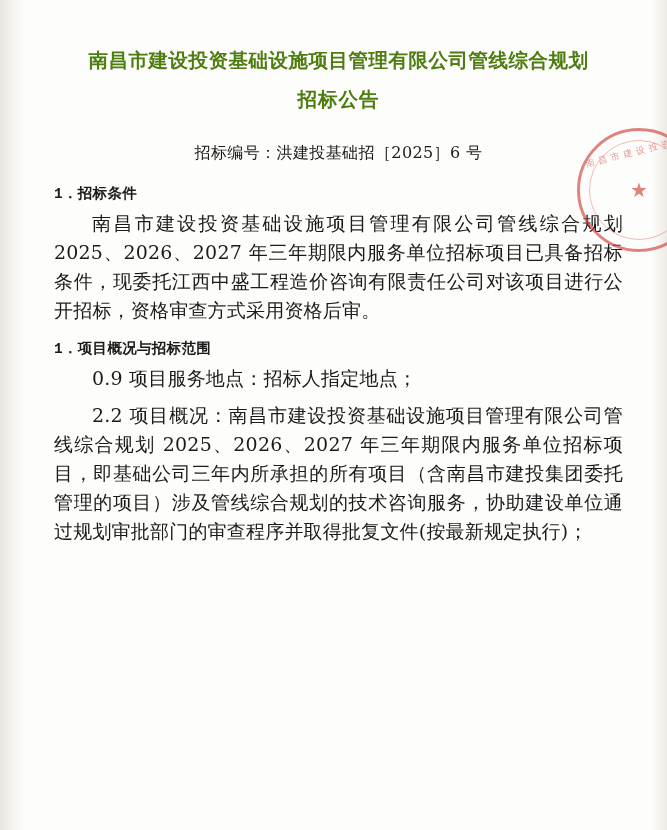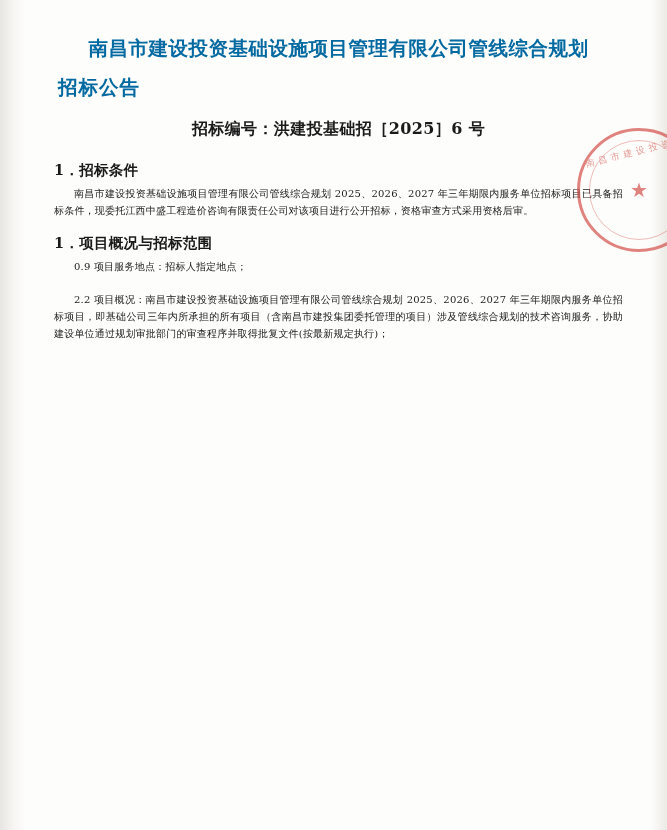--- a/index.html
+++ b/index.html
@@ -42,61 +42,62 @@
     padding: 26px 44px 0 54px;
     z-index: 2;
   }
   .doc-title {
     font-family: "DejaVu Serif", "Liberation Serif", serif;
     font-weight: bold;
     font-size: 19.5px;
     line-height: 38px;
     text-align: center;
     letter-spacing: 0.5px;
-    margin: 4px;
-    color: #0369a1;
+    margin: 16px;
+    color: #4d7c0f;
   }
   .doc-title .line {
     display: block;
     white-space: nowrap;
   }
   .title-sub {
     display: block;
-    text-align: left;
+    text-align: center;
     font-weight: bold;
     font-size: 19.5px;
     line-height: 40px;
     letter-spacing: 1px;
   }
   .bid-no {
     text-align: center;
-    font-weight: bold;
+    font-weight: normal;
     font-size: 16px;
     line-height: 34px;
     margin-top: 4px;
     letter-spacing: 0.4px;
   }
   .section-h {
     font-weight: bold;
     font-size: 14.5px;
     line-height: 30px;
     margin-top: 9px;
     letter-spacing: 0.3px;
+    font-family: Liberation Mono, monospace;
   }
   .para {
-    font-size: 10px;
-    line-height: 17px;
+    font-size: 19px;
+    line-height: 29px;
     text-align: justify;
     text-justify: inter-ideograph;
     text-indent: 2em;
     margin: 0;
     letter-spacing: 0.2px;
   }
   .para + .para {
-    margin-top: 16px;
+    margin-top: 8px;
   }
   
   .seal {
     position: absolute;
     right: -34px;
     top: 128px;
     width: 118px;
     height: 118px;
     border: 3px solid #cf3a34;
     border-radius: 50%;

